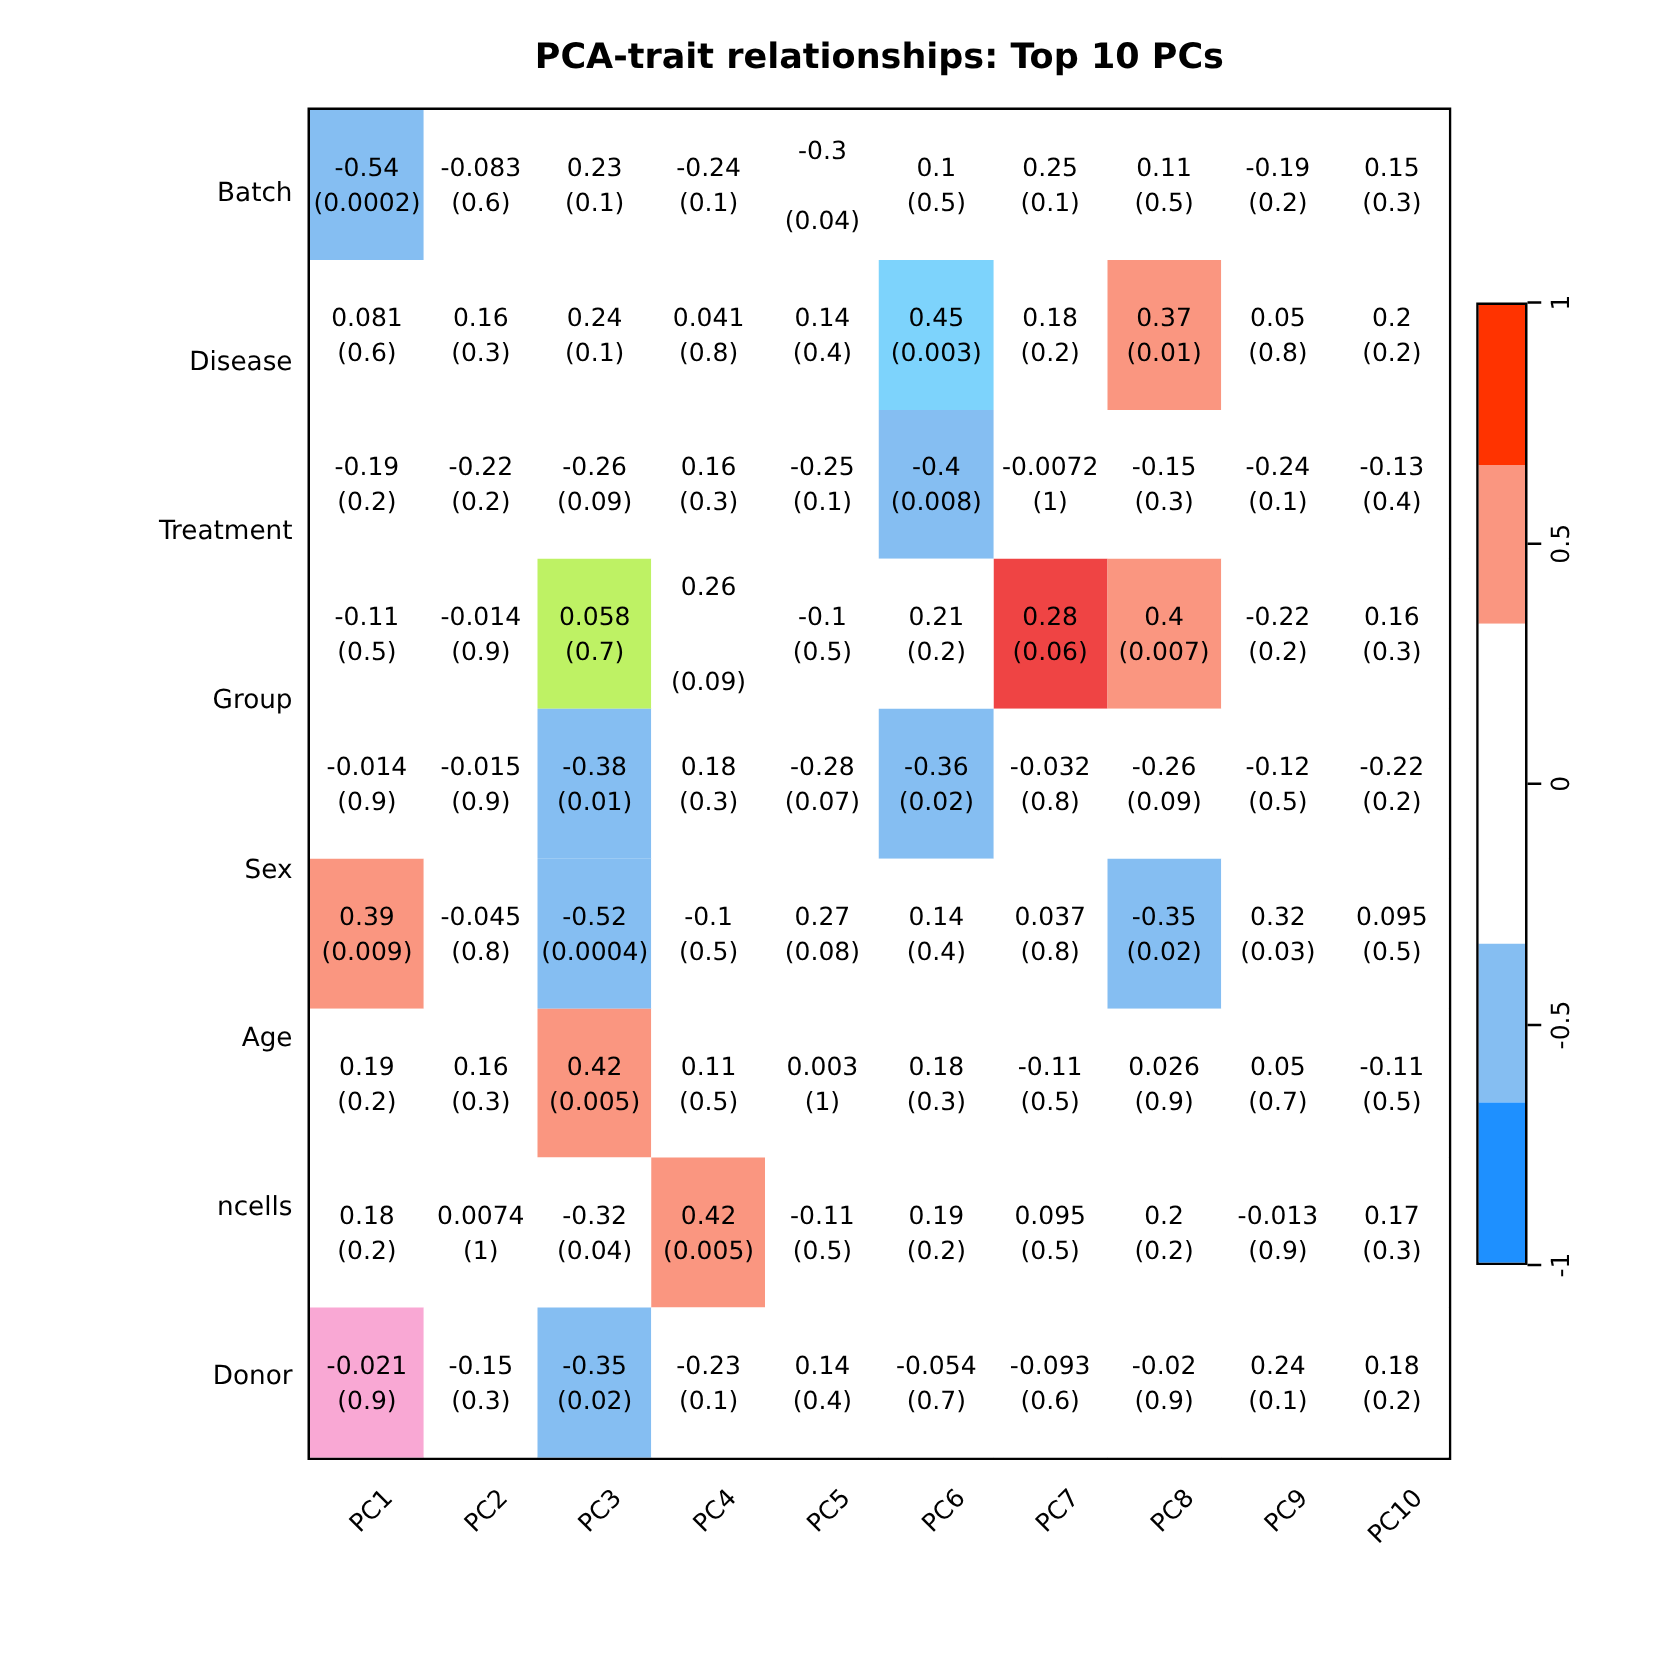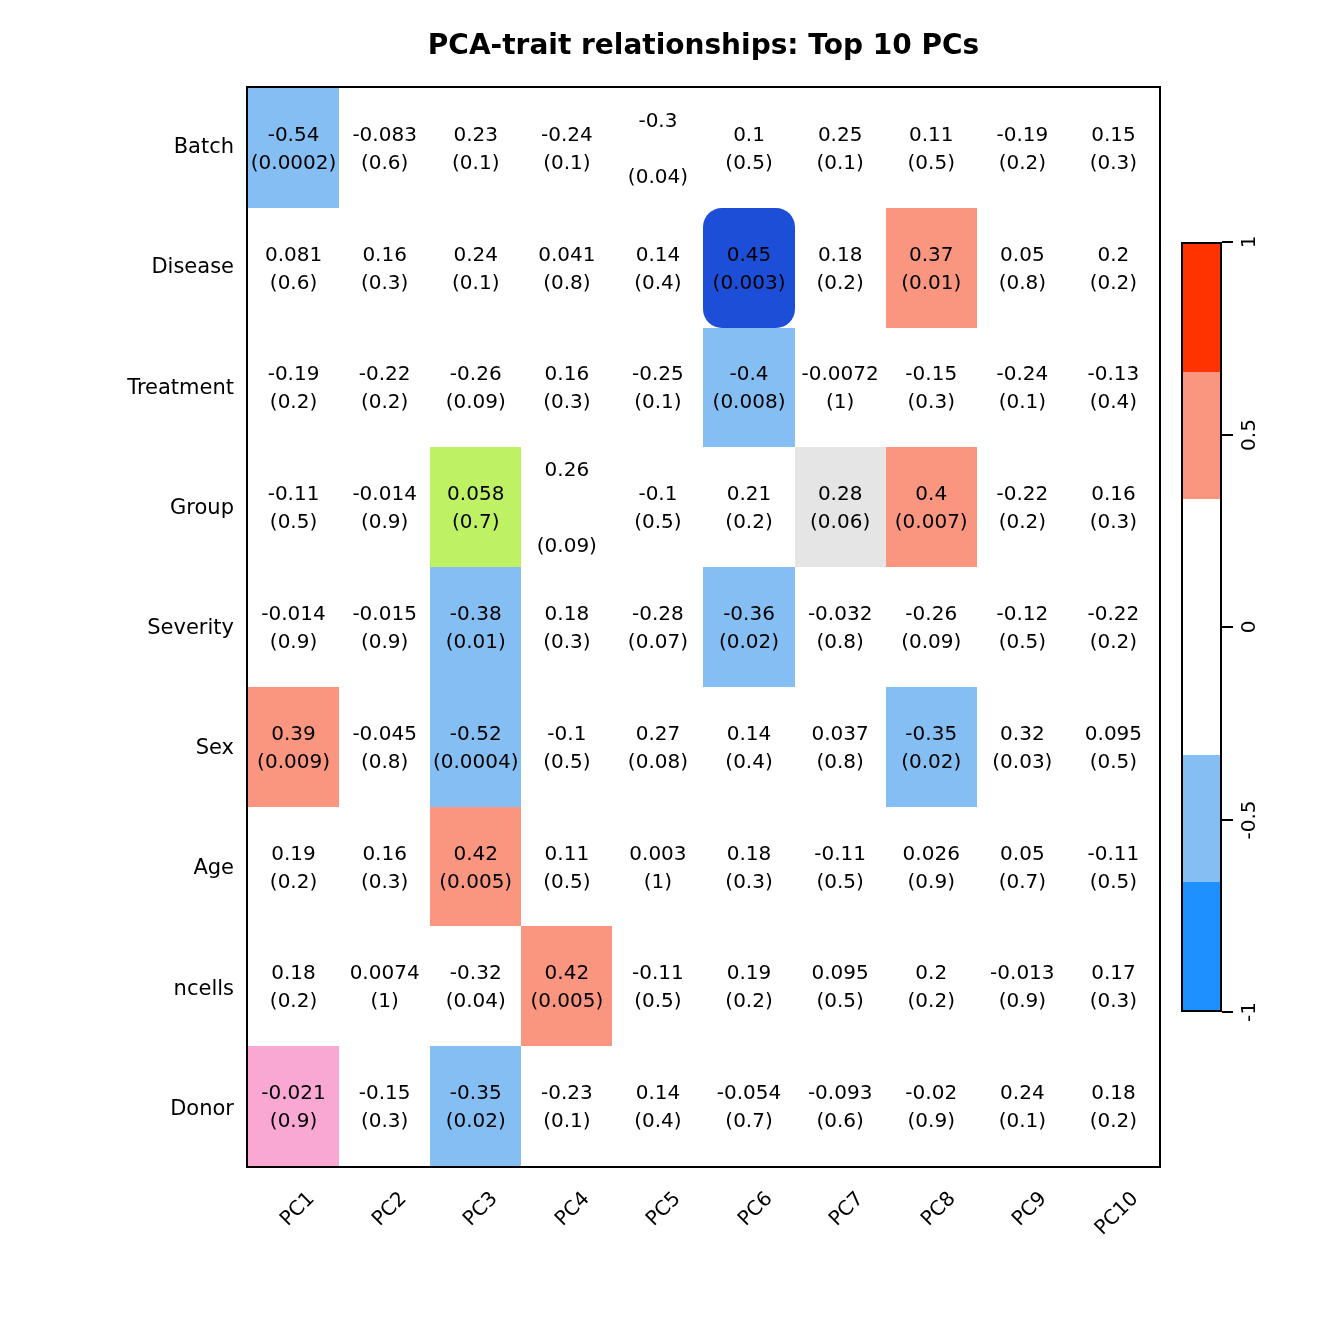--- a/index.html
+++ b/index.html
@@ -51,21 +51,20 @@
 </head>
 <body>
 
 <div id="title">PCA-trait relationships: Top 10 PCs</div>
 
 <div id="row-labels">
     <div class="row-label">Batch</div>
     <div class="row-label">Disease</div>
     <div class="row-label">Treatment</div>
     <div class="row-label">Group</div>
-    <div class="row-label">Severity</div>
     <div class="row-label">Sex</div>
     <div class="row-label">Age</div>
     <div class="row-label">ncells</div>
     <div class="row-label">Donor</div>
   </div>
 
 <div id="plot">
     <div class="cell" style="background: rgb(133, 190, 242);">
       <span>-0.54</span>
       <span>(0.0002)</span>
@@ -119,21 +118,21 @@
       <span>(0.1)</span>
     </div>
     <div class="cell" style="background: rgb(255, 255, 255);">
       <span>0.041</span>
       <span>(0.8)</span>
     </div>
     <div class="cell" style="background: rgb(255, 255, 255);">
       <span>0.14</span>
       <span>(0.4)</span>
     </div>
-    <div class="cell" style="background: #1d4ed8; border-radius: 19px;">
+    <div class="cell" style="background: #7dd3fc;">
       <span>0.45</span>
       <span>(0.003)</span>
     </div>
     <div class="cell" style="background: rgb(255, 255, 255);">
       <span>0.18</span>
       <span>(0.2)</span>
     </div>
     <div class="cell" style="background: rgb(250, 150, 128);">
       <span>0.37</span>
       <span>(0.01)</span>
@@ -203,21 +202,21 @@
       <span>(0.09)</span>
     </div>
     <div class="cell" style="background: rgb(255, 255, 255);">
       <span>-0.1</span>
       <span>(0.5)</span>
     </div>
     <div class="cell" style="background: rgb(255, 255, 255);">
       <span>0.21</span>
       <span>(0.2)</span>
     </div>
-    <div class="cell" style="background: #e5e5e5;">
+    <div class="cell" style="background: #ef4444;">
       <span>0.28</span>
       <span>(0.06)</span>
     </div>
     <div class="cell" style="background: rgb(250, 150, 128);">
       <span>0.4</span>
       <span>(0.007)</span>
     </div>
     <div class="cell" style="background: rgb(255, 255, 255);">
       <span>-0.22</span>
       <span>(0.2)</span>

